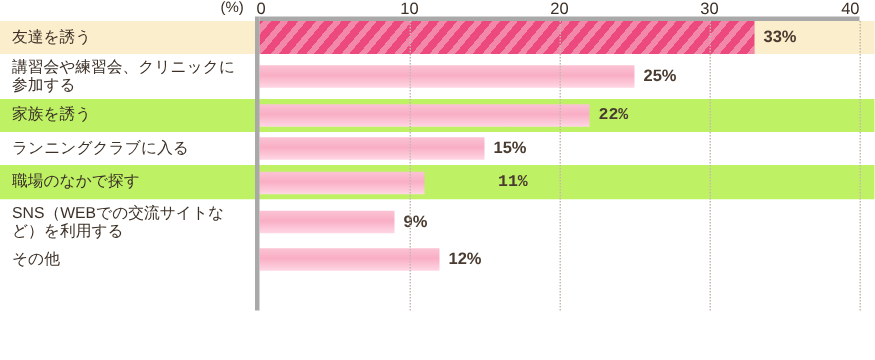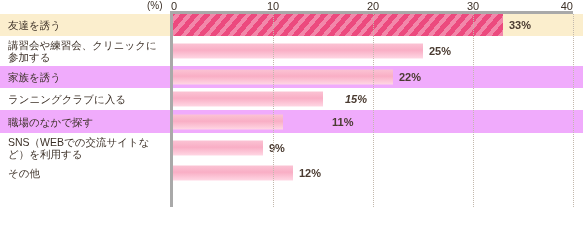--- a/index.html
+++ b/index.html
@@ -65,21 +65,21 @@
     width: 479px;
     height: 193px;
   }
 
   .row {
     position: relative;
     width: 583px;
     box-sizing: border-box;
     background: #ffffff;
   }
-  .row.alt { background: #f0abfc; }
+  .row.alt { background: #bef264; font-family: Liberation Mono, monospace; }
   .row.highlight { background: #fbeecd; }
 
   .row-label {
     position: absolute;
     left: 8px;
     top: 50%;
     transform: translateY(-50%);
     width: 158px;
     font-size: 10.5px;
     line-height: 12px;
@@ -177,21 +177,21 @@
         <div class="row-label">家族を誘う</div>
         <div class="bar-area">
           <div class="bar" style="width: 220px;"></div>
           <span class="bar-value" style="left: 226px;">22%</span>
         </div>
       </div>
       <div class="row" style="height: 22.4419px;">
         <div class="row-label">ランニングクラブに入る</div>
         <div class="bar-area">
           <div class="bar" style="width: 150px;"></div>
-          <span class="bar-value" style="left: 172px; font-style: italic;">15%</span>
+          <span class="bar-value" style="left: 156px;">15%</span>
         </div>
       </div>
       <div class="row alt" style="height: 22.4419px;">
         <div class="row-label">職場のなかで探す</div>
         <div class="bar-area">
           <div class="bar" style="width: 110px;"></div>
           <span class="bar-value" style="left: 116px; margin-left: 43px;">11%</span>
         </div>
       </div>
       <div class="row" style="height: 29.1744px;">

